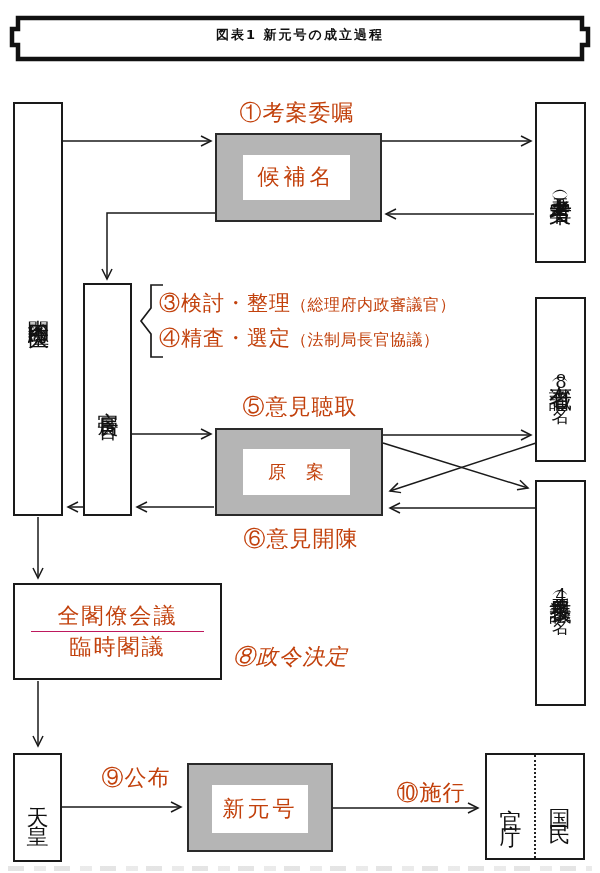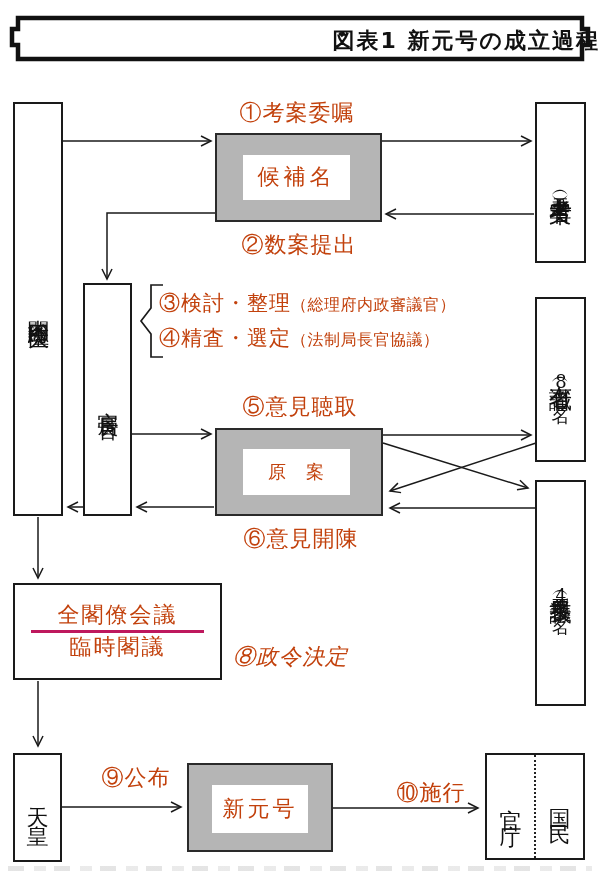--- a/index.html
+++ b/index.html
@@ -20,25 +20,25 @@
     position:absolute;background:#ffffff;display:flex;align-items:center;justify-content:center;
   }
   .vtext{
     writing-mode:vertical-rl;text-orientation:upright;line-height:1;
     font-family:"DejaVu Serif", serif;color:#111;
   }
   .htext{font-family:"DejaVu Serif", serif;color:#c2410c;line-height:1.1;white-space:nowrap;}
   .steplabel{position:absolute;z-index:3;font-size:22px;letter-spacing:1px;}
   .centered{transform:translateX(-50%);}
   .title-text{
-    position:absolute;left:0;top:26px;width:600px;text-align:right;z-index:3;
-    font-family:"DejaVu Sans", sans-serif;font-weight:bold;font-size:22px;letter-spacing:2px;color:#111;
+    position:absolute;left:0;top:26px;width:600px;text-align:center;z-index:3;
+    font-family:"DejaVu Sans", sans-serif;font-weight:bold;font-size:13px;letter-spacing:2px;color:#111;
   }
   .cab-row{flex:1;display:flex;align-items:center;justify-content:center;width:100%;box-sizing:border-box;}
-  .cab-row + .cab-row{border-top:3px solid #be185d;}
+  .cab-row + .cab-row{border-top:1px solid #be185d;}
   .gp-col{flex:1;display:flex;align-items:center;justify-content:center;height:100%;box-sizing:border-box;}
   .gp-col + .gp-col{border-left:2px dotted #222;}
   .sub{font-size:16px;letter-spacing:0.5px;}
   .artifact{
     position:absolute;left:8px;right:8px;top:866px;height:5px;z-index:0;opacity:0.55;
     background:repeating-linear-gradient(90deg,#cfcfcf 0 16px,transparent 16px 26px,#dadada 26px 38px,transparent 38px 46px);
   }
 </style>
 </head>
 <body>
@@ -133,21 +133,20 @@
   <div class="box" style="left:485px;top:753px;width:100px;height:107px;flex-direction:row;align-items:stretch;justify-content:stretch;">
     <div class="gp-col">
       <span class="vtext" style="font-size:22px;letter-spacing:16px;">官庁</span>
     </div>
     <div class="gp-col">
       <span class="vtext" style="font-size:22px;letter-spacing:16px;">国民</span>
     </div>
   </div>
 
   <div class="steplabel htext centered" style="left:297px;top:101px;">①考案委嘱</div>
-  <div class="steplabel htext centered" style="left:299px;top:233px;">②数案提出</div>
 
   <div class="steplabel htext" style="left:159px;top:292px;font-size:21px;">
     <span>③検討・整理</span><span class="sub">（総理府内政審議官）</span>
   </div>
   <div class="steplabel htext" style="left:159px;top:327px;font-size:21px;">
     <span>④精査・選定</span><span class="sub">（法制局長官協議）</span>
   </div>
 
   <div class="steplabel htext centered" style="left:300px;top:395px;">⑤意見聴取</div>
   <div class="steplabel htext centered" style="left:301px;top:527px;">⑥意見開陳</div>

